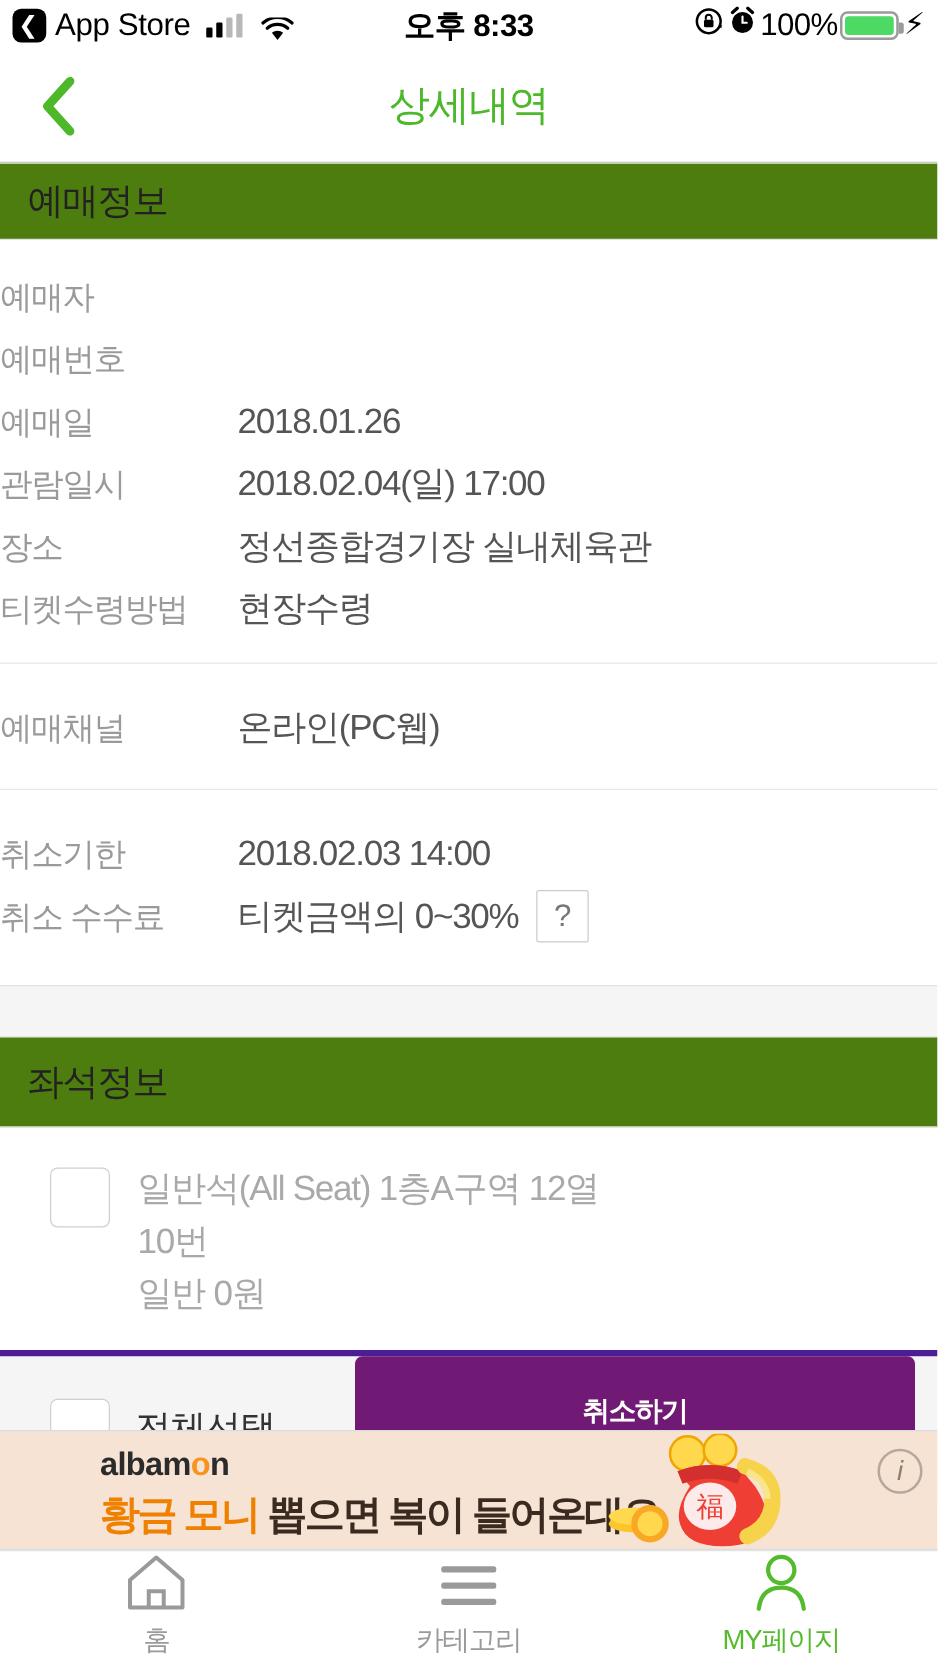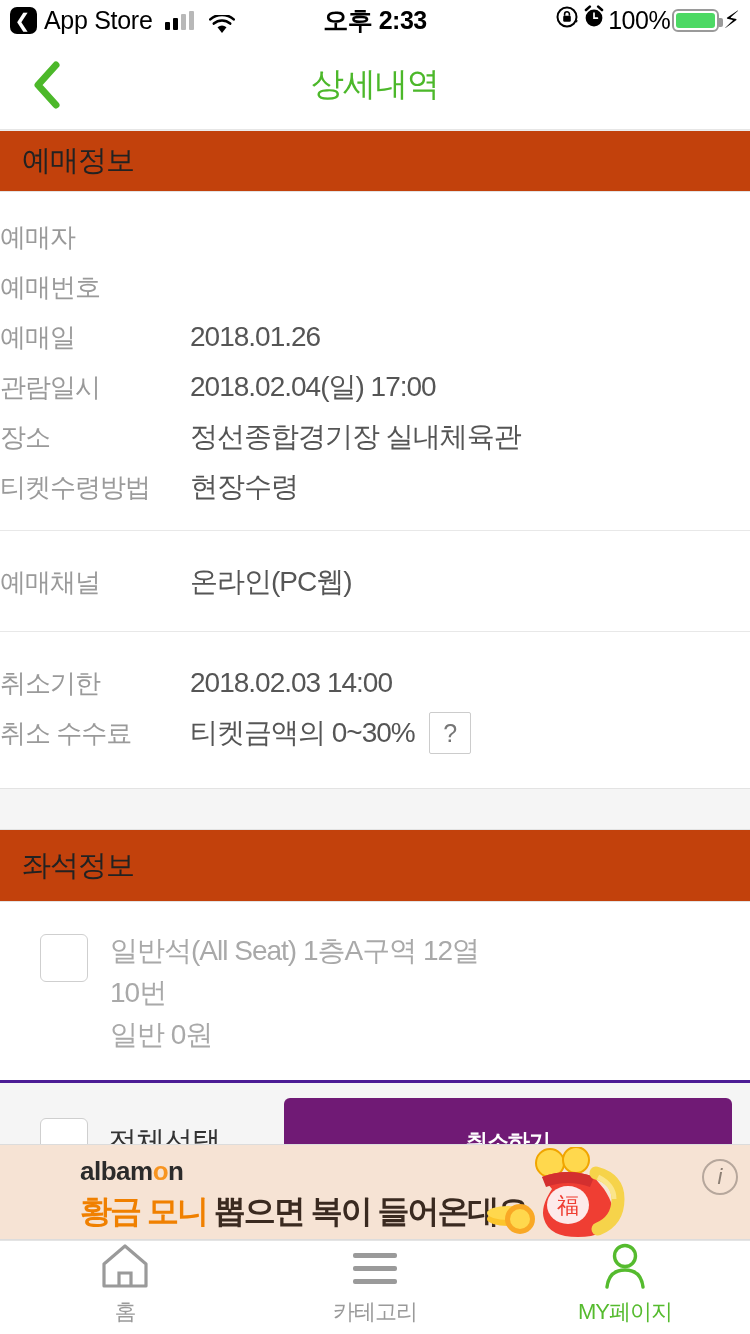--- a/index.html
+++ b/index.html
@@ -58,21 +58,21 @@
     border-bottom:1px solid #e6e6e6;
   }
   .nav-back {
     position:absolute; left:12px; top:0; height:90px; width:70px;
     display:flex; align-items:center; justify-content:center;
   }
   .nav-title { font-size:33px; font-weight:400; letter-spacing:-1px; }
 
   
   .sec-head {
-    background:#c2410c; border-bottom:1px solid #e3e3e3; border-top:1px solid #ececec;
+    background:#4d7c0f; border-bottom:1px solid #e3e3e3; border-top:1px solid #ececec;
     padding:0 22px; height:62px; display:flex; align-items:center;
   }
   .sec-head .t { font-size:29px; color:#222; letter-spacing:-1px; }
 
   
   .panel { background:#fff; }
   .block { padding:20px 0 18px 0; }
   .row { display:flex; align-items:flex-start; height:50px; }
   .row .lbl {
     width:190px; font-size:26px; color:#9a9a9a;
@@ -95,22 +95,22 @@
   
   .seat-row { display:flex; padding:28px 0 24px 40px; gap:22px; align-items:flex-start; }
   .cbox {
     width:48px; height:48px; border:1px solid #cfcfcf; border-radius:6px;
     background:#fff; flex:0 0 auto; margin-top:4px;
   }
   .seat-txt { font-size:28px; color:#a9a9a9; line-height:42px; letter-spacing:-1px; }
 
   
   .actionbar {
-    background:#f5f5f5; border-top:3px solid #4c1d95;
-    height:120px; display:flex; align-items:center; padding:0 18px 0 40px; gap:22px;
+    background:#f5f5f5; border-top:5px solid #4c1d95;
+    height:120px; display:flex; padding:0 18px 0 40px; gap:22px;
   }
   .selall { display:flex; align-items:center; gap:20px; }
   .selall .lab { font-size:29px; color:#333; letter-spacing:-1px; }
   .cancel-btn {
     margin-left:auto; width:448px; height:88px; background:#701a75;
     border:none; border-radius:6px; color:#fff; font-size:22px;
     letter-spacing:-1px; font-family:inherit;font-weight:bold;
   }
 
   
@@ -160,21 +160,21 @@
           <i></i>
         </div>
       <div class="sb-wifi">
         <svg width="26" height="19" viewBox="0 0 26 19">
           <path d="M13 18 L8.5 12.2 A7.2 7.2 0 0 1 17.5 12.2 Z" fill="#000"></path>
           <path d="M4.8 8.6 A12.6 12.6 0 0 1 21.2 8.6" stroke="#000" stroke-width="2.6" fill="none" stroke-linecap="round"></path>
           <path d="M1.3 4.4 A17.6 17.6 0 0 1 24.7 4.4" stroke="#000" stroke-width="2.6" fill="none" stroke-linecap="round"></path>
         </svg>
       </div>
     </div>
-    <div class="sb-center">오후 2:33</div>
+    <div class="sb-center">오후 8:33</div>
     <div class="sb-right">
       <span>
         <svg width="26" height="26" viewBox="0 0 26 26">
           <circle cx="13" cy="13" r="9.5" stroke="#000" stroke-width="2" fill="none"></circle>
           <rect x="9.2" y="11.8" width="7.6" height="6" rx="1.2" fill="#000"></rect>
           <path d="M10.6 11.8 v-1.6 a2.4 2.4 0 0 1 4.8 0 v1.6" stroke="#000" stroke-width="1.6" fill="none"></path>
           <path d="M21 17 l2.6 -1 l-.6 2.8 z" fill="#000"></path>
         </svg>
       </span>
       <span>

